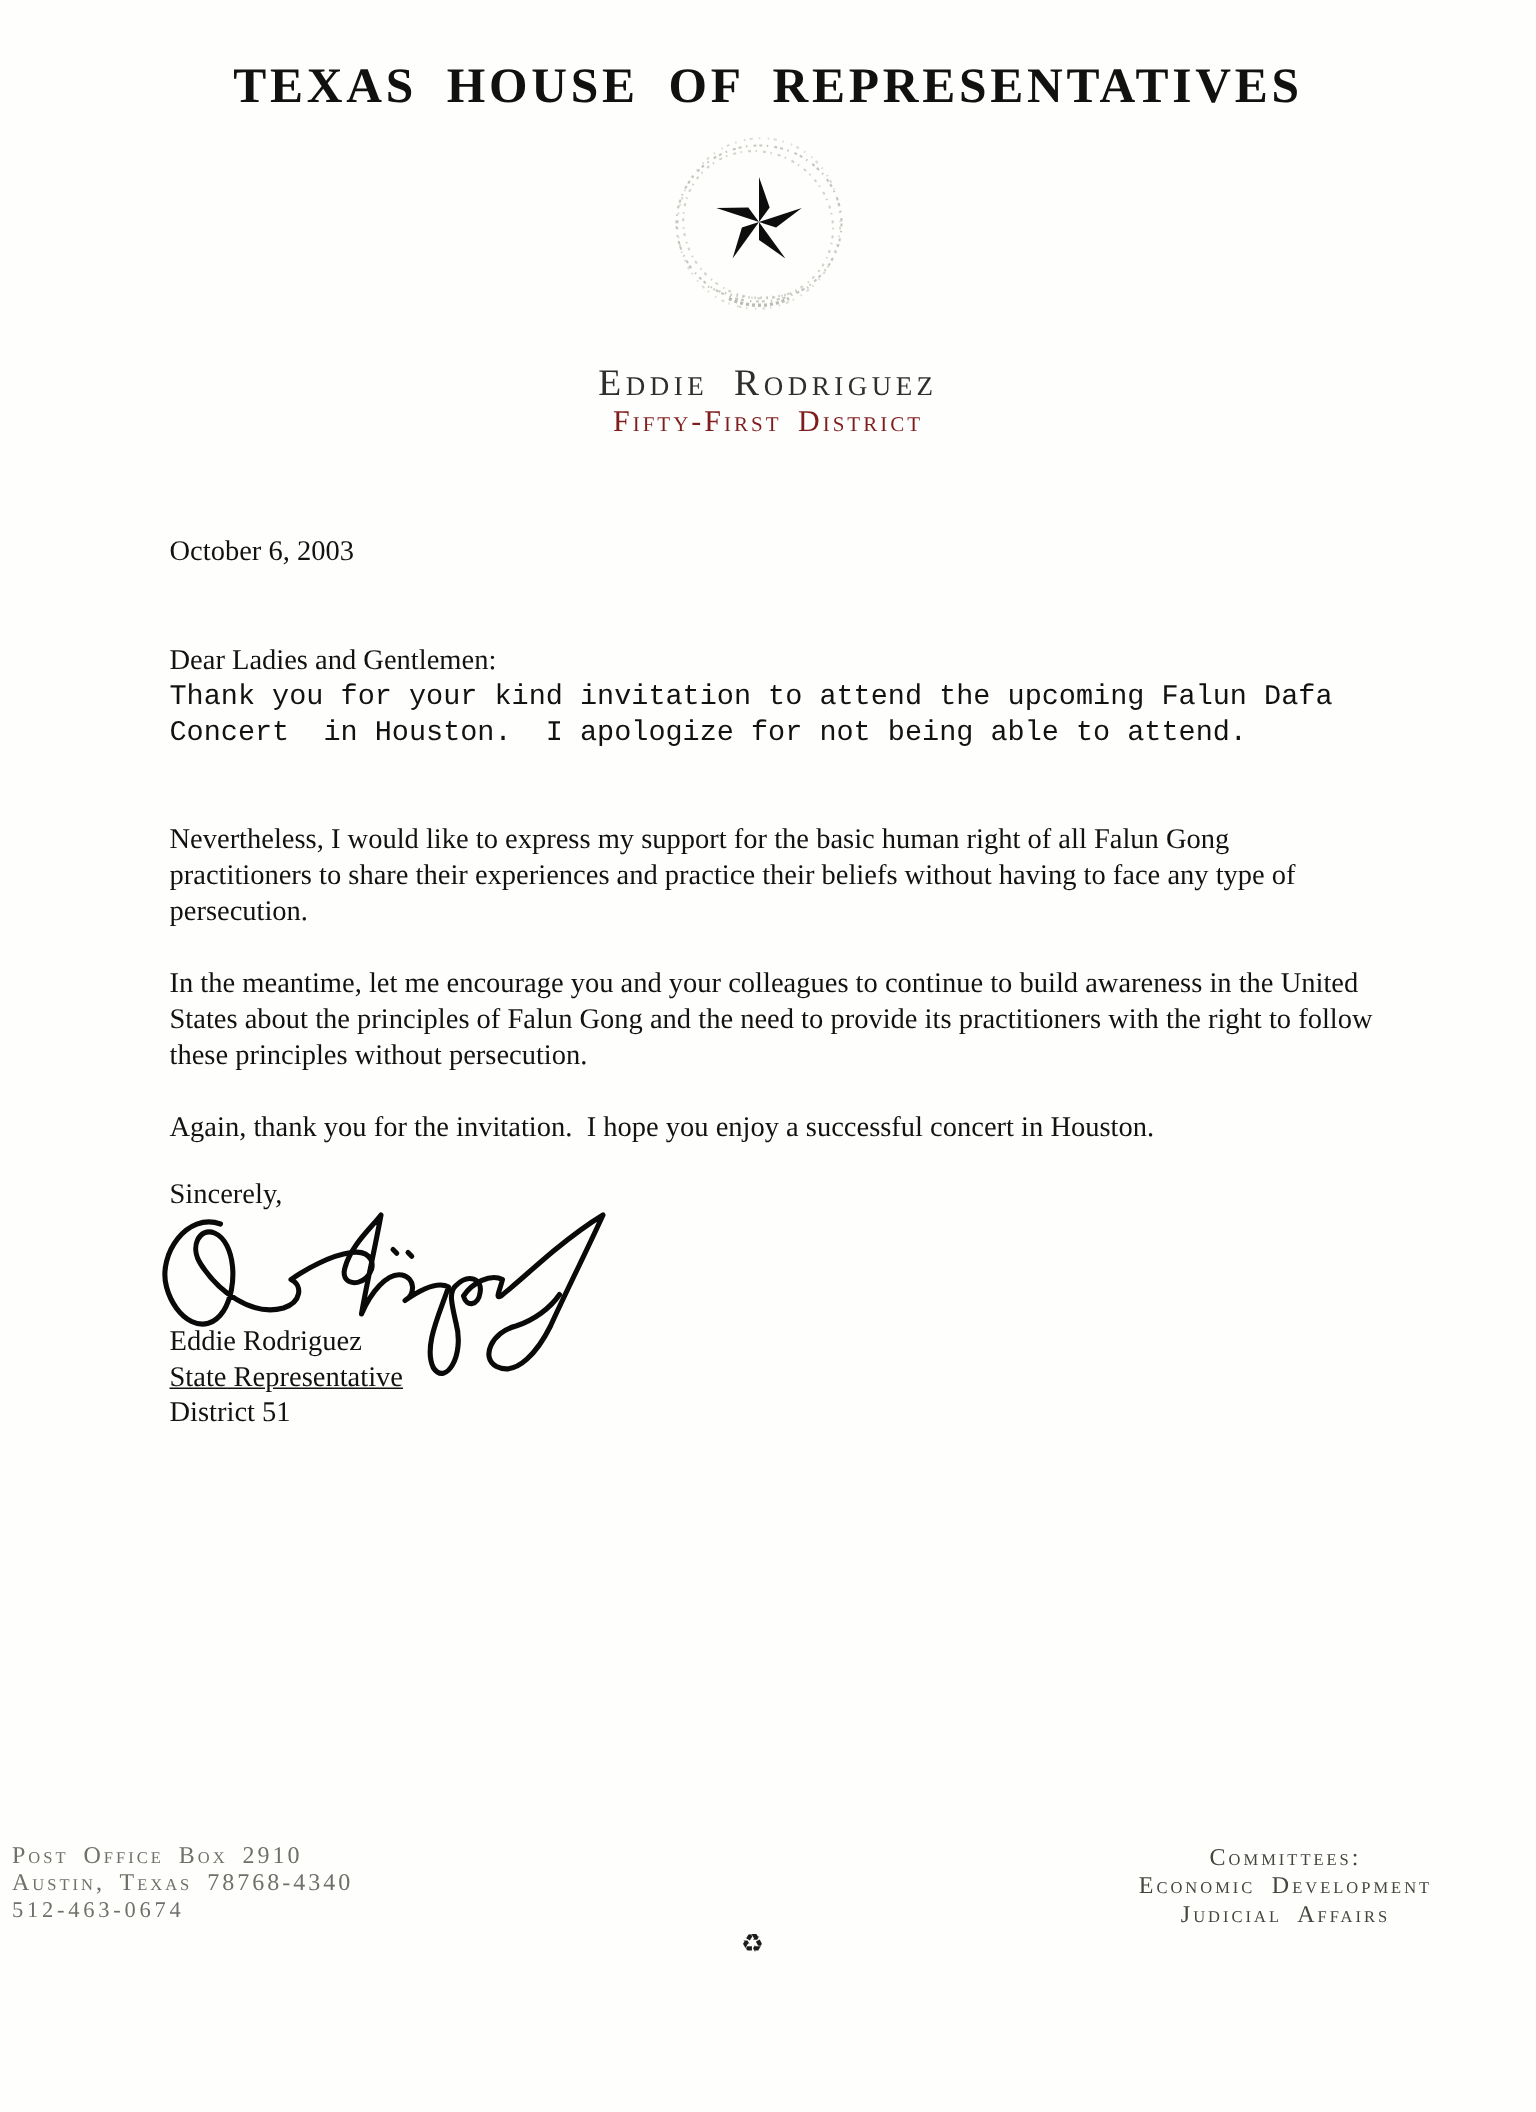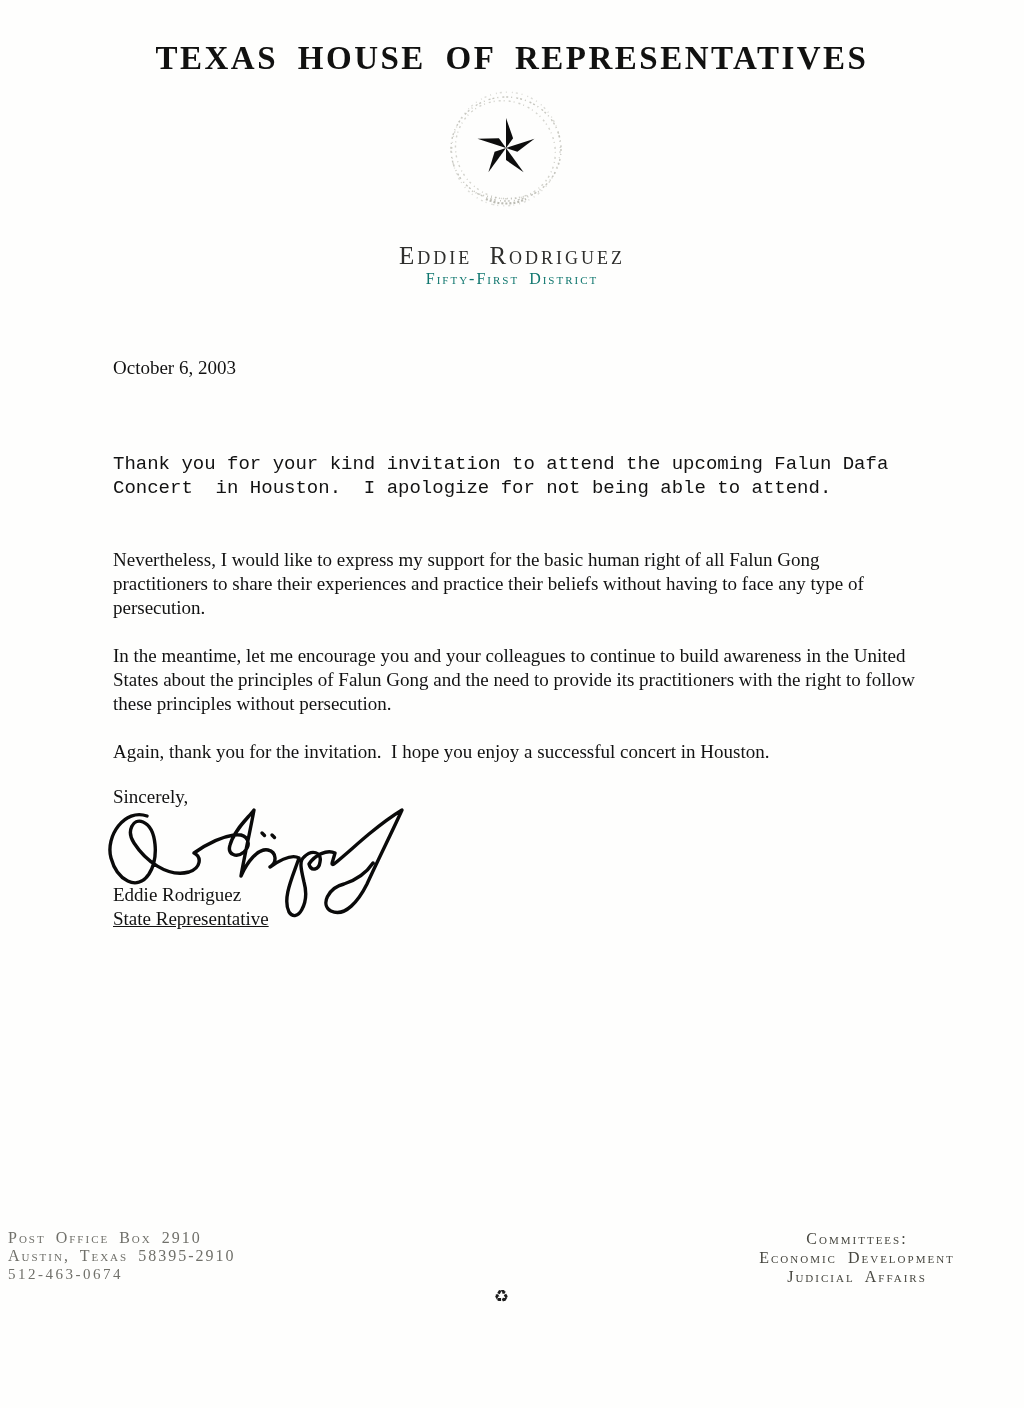--- a/index.html
+++ b/index.html
@@ -48,24 +48,24 @@
     letter-spacing: 3px;
     word-spacing: 8px;
     color: #2e2e2c;
   }
   .rep-district {
     top: 270px;
     left: 0;
     width: 100%;
     text-align: center;
     font-variant: small-caps;
-    font-size: 16px;
+    font-size: 20px;
     letter-spacing: 2px;
     word-spacing: 4px;
-    color: #0f766e;
+    color: #7f1d1d;
   }
 
   .body-text {
     left: 113px;
     width: 805px;
     font-size: 19px;
     line-height: 24px;
     white-space: pre-wrap;
     margin: 0;
     color: #121212;
@@ -151,20 +151,21 @@
       </g>
     </svg>
   </div>
 
   <div class="abs rep-name">Eddie Rodriguez</div>
 
   <div class="abs rep-district">Fifty-First District</div>
 
   <div class="abs body-text date">October 6, 2003</div>
 
+  <div class="abs body-text salutation">Dear Ladies and Gentlemen:</div>
 
   <p class="abs body-text para-1">Thank you for your kind invitation to attend the upcoming Falun Dafa Concert  in Houston.  I apologize for not being able to attend.</p>
 
   <p class="abs body-text para-2">Nevertheless, I would like to express my support for the basic human right of all Falun Gong practitioners to share their experiences and practice their beliefs without having to face any type of persecution.</p>
 
   <p class="abs body-text para-3">In the meantime, let me encourage you and your colleagues to continue to build awareness in the United States about the principles of Falun Gong and the need to provide its practitioners with the right to follow these principles without persecution.</p>
 
   <p class="abs body-text para-4">Again, thank you for the invitation.  I hope you enjoy a successful concert in Houston.</p>
 
   <div class="abs body-text closing">Sincerely,</div>
@@ -205,24 +206,25 @@
         <path d="M161,33 l2.5,2.5"></path>
         <path d="M171,35 l2.5,2.5"></path>
       </g>
     </svg>
   </div>
 
   <div class="abs body-text sig-name">Eddie Rodriguez</div>
 
   <div class="abs body-text sig-title">State Representative</div>
 
+  <div class="abs body-text sig-district">District 51</div>
 
   <div class="abs footer-address">
     <div>Post Office Box 2910</div>
-    <div>Austin, Texas 58395-2910</div>
+    <div>Austin, Texas 78768-4340</div>
     <div class="phone">512-463-0674</div>
   </div>
 
   <div class="abs footer-committees">
     <div>Committees:</div>
     <div>Economic Development</div>
     <div>Judicial Affairs</div>
   </div>
 
   <div class="abs recycle">♻</div>

